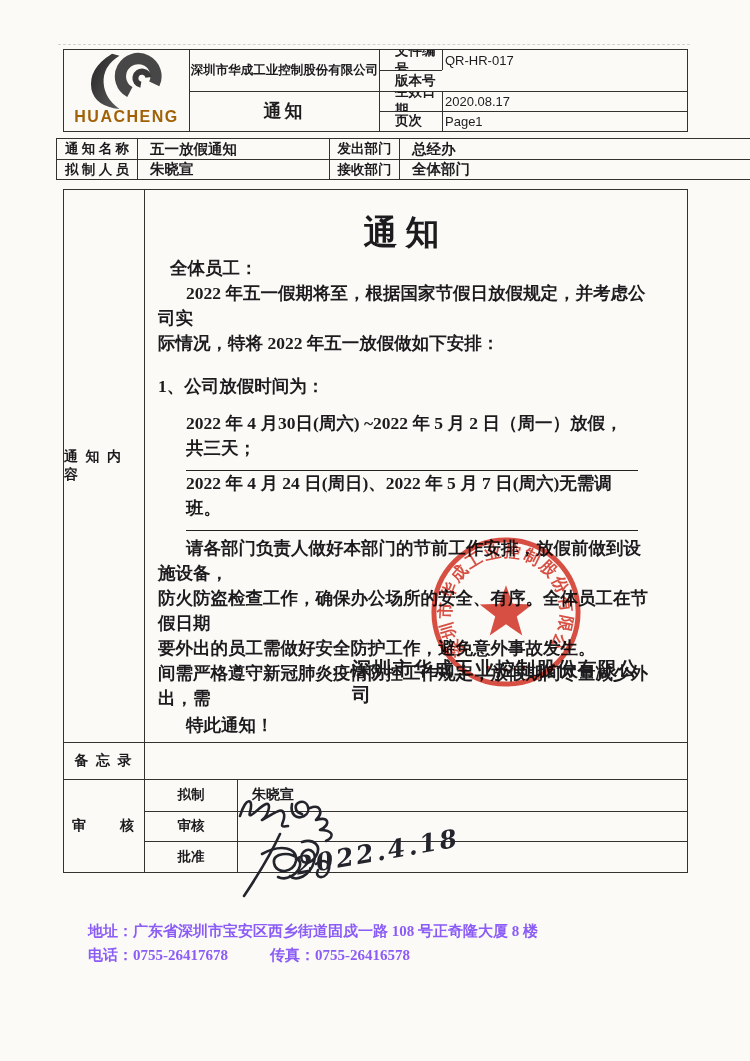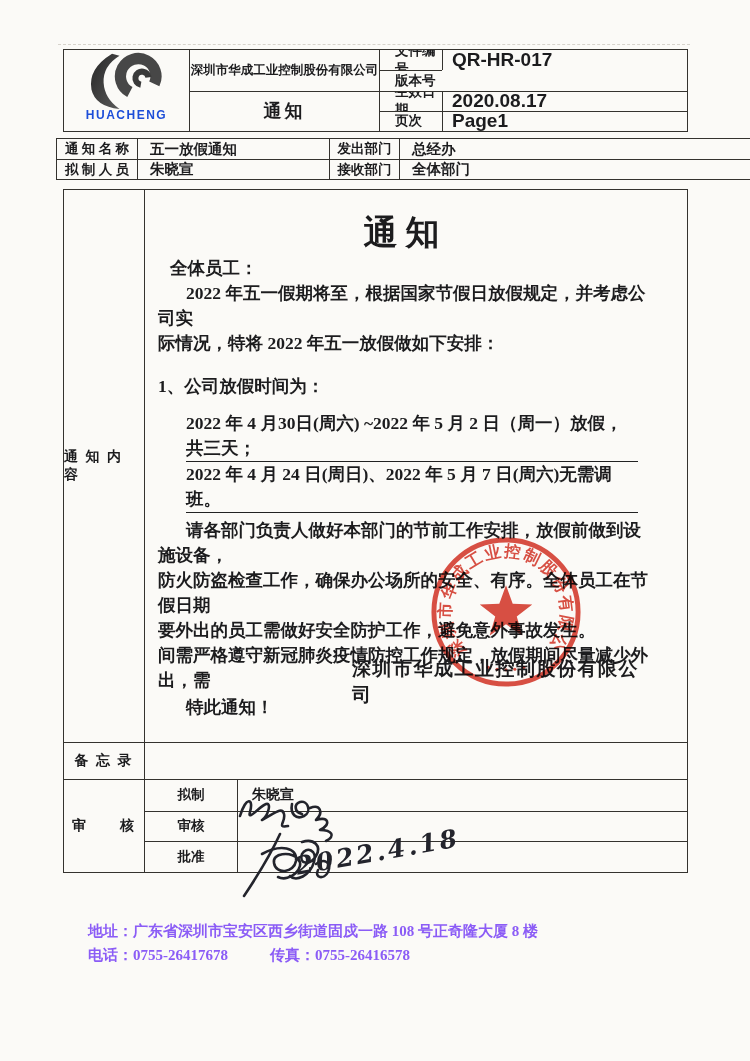--- a/index.html
+++ b/index.html
@@ -22,25 +22,25 @@
   .bt{border-top:1.6px solid #34322e;}
   .cell{display:flex;align-items:center;box-sizing:border-box;overflow:hidden;}
   
   .tbl-header{
     position:absolute;left:63px;top:49px;width:625px;height:83px;
     display:grid;grid-template-columns:125px 190px 63px 1fr;
     grid-template-rows:repeat(4,1fr);
     border:1.8px solid #34322e;box-sizing:border-box;
   }
   .logo-cell{grid-row:1/5;grid-column:1;display:flex;flex-direction:column;align-items:center;justify-content:flex-start;padding-top:2px;box-sizing:border-box;}
-  .brand-text{font-family:"Liberation Sans","DejaVu Sans",sans-serif;font-weight:bold;font-size:12px;letter-spacing:1.5px;color:#1d4ed8;margin-top:-2px;}
+  .brand-text{font-family:"Liberation Sans","DejaVu Sans",sans-serif;font-weight:bold;font-size:16px;letter-spacing:1.5px;color:#a16207;margin-top:-2px;}
   .company-cell{grid-row:1/3;grid-column:2;justify-content:center;font-weight:bold;font-size:12.5px;}
   .doctype-cell{grid-row:3/5;grid-column:2;justify-content:center;font-weight:bold;font-size:18px;letter-spacing:3px;}
   .hf-label{font-size:13.5px;font-weight:bold;padding-left:15px;}
-  .hf-value{font-family:"Liberation Sans","DejaVu Sans",sans-serif;font-weight:bold;font-size:19px;padding-left:9px;}
+  .hf-value{font-family:"Liberation Sans","DejaVu Sans",sans-serif;font-weight:normal;font-size:13px;padding-left:2px;}
   
   .tbl-meta{
     position:absolute;left:56px;top:138px;width:750px;height:42px;
     display:grid;grid-template-columns:80px 192px 70px 1fr;
     grid-template-rows:repeat(2,1fr);
     border:1.8px solid #34322e;box-sizing:border-box;
   }
   .meta-lab{font-size:13.5px;font-weight:bold;justify-content:center;}
   .meta-val{font-size:14.5px;font-weight:bold;padding-left:12px;font-family:Liberation Serif, serif;}
   
@@ -50,21 +50,21 @@
     border:1.8px solid #34322e;box-sizing:border-box;
   }
   .main-row{display:grid;grid-template-columns:80px 1fr;}
   .section-lab{justify-content:center;font-weight:bold;font-size:14px;letter-spacing:2px;}
   .content-cell{position:relative;box-sizing:border-box;padding:0 34px 0 13px;font-size:17.5px;line-height:25px;font-weight:600;}
   .n-title{margin-top:20px;text-align:center;font-size:34px;font-weight:bold;letter-spacing:8px;line-height:45px;}
   .n-salu{margin-top:1px;margin-left:12px;}
   .p-ind{text-indent:28px;}
   .n-item{margin-top:18px;}
   .u-wrap{margin-top:12px;margin-left:28px;width:452px;}
-  .u-line{border-bottom:1.6px solid #222;padding-bottom:0;line-height:25px;}
+  .u-line{border-bottom:1.6px solid #222;padding-bottom:9px;line-height:25px;}
   .n-para2{margin-top:5px;}
   .n-close{margin-top:2px;text-indent:28px;}
   .memo-row .cell{height:100%;}
   .review-sub{display:grid;grid-template-columns:92px 1fr;grid-template-rows:repeat(3,1fr);}
   .sub-lab{justify-content:center;font-size:13.5px;font-weight:bold;}
   .sub-val{font-size:14px;font-weight:bold;padding-left:14px;}
   
   .sig-company{
     position:absolute;left:352px;top:656px;width:300px;
     font-size:19px;font-weight:bold;letter-spacing:1.5px;z-index:3;

